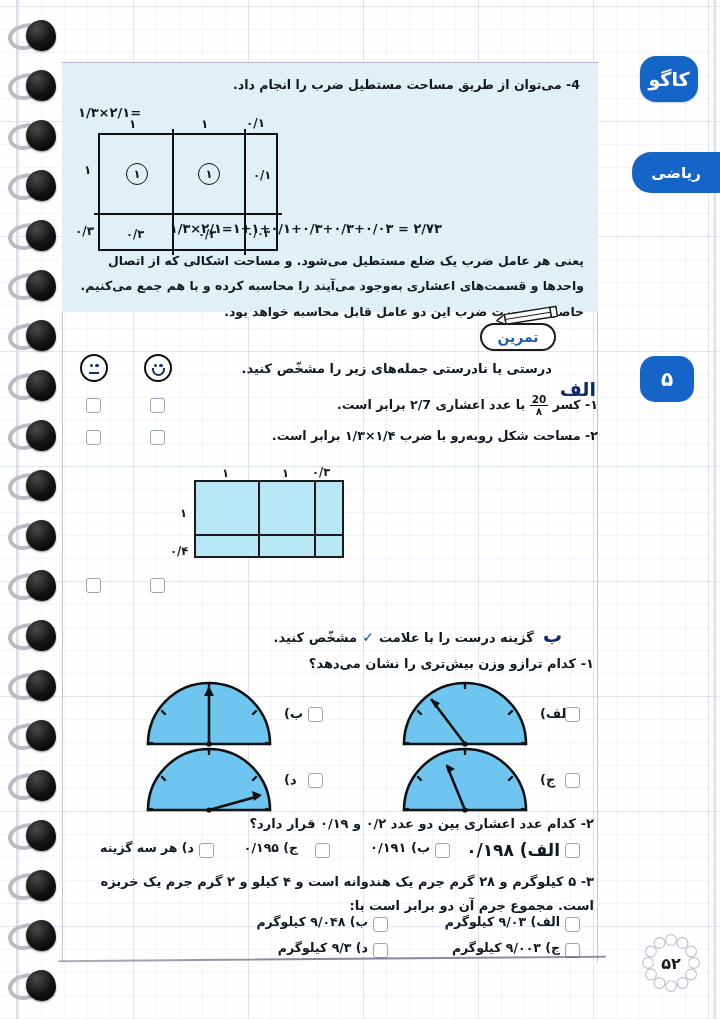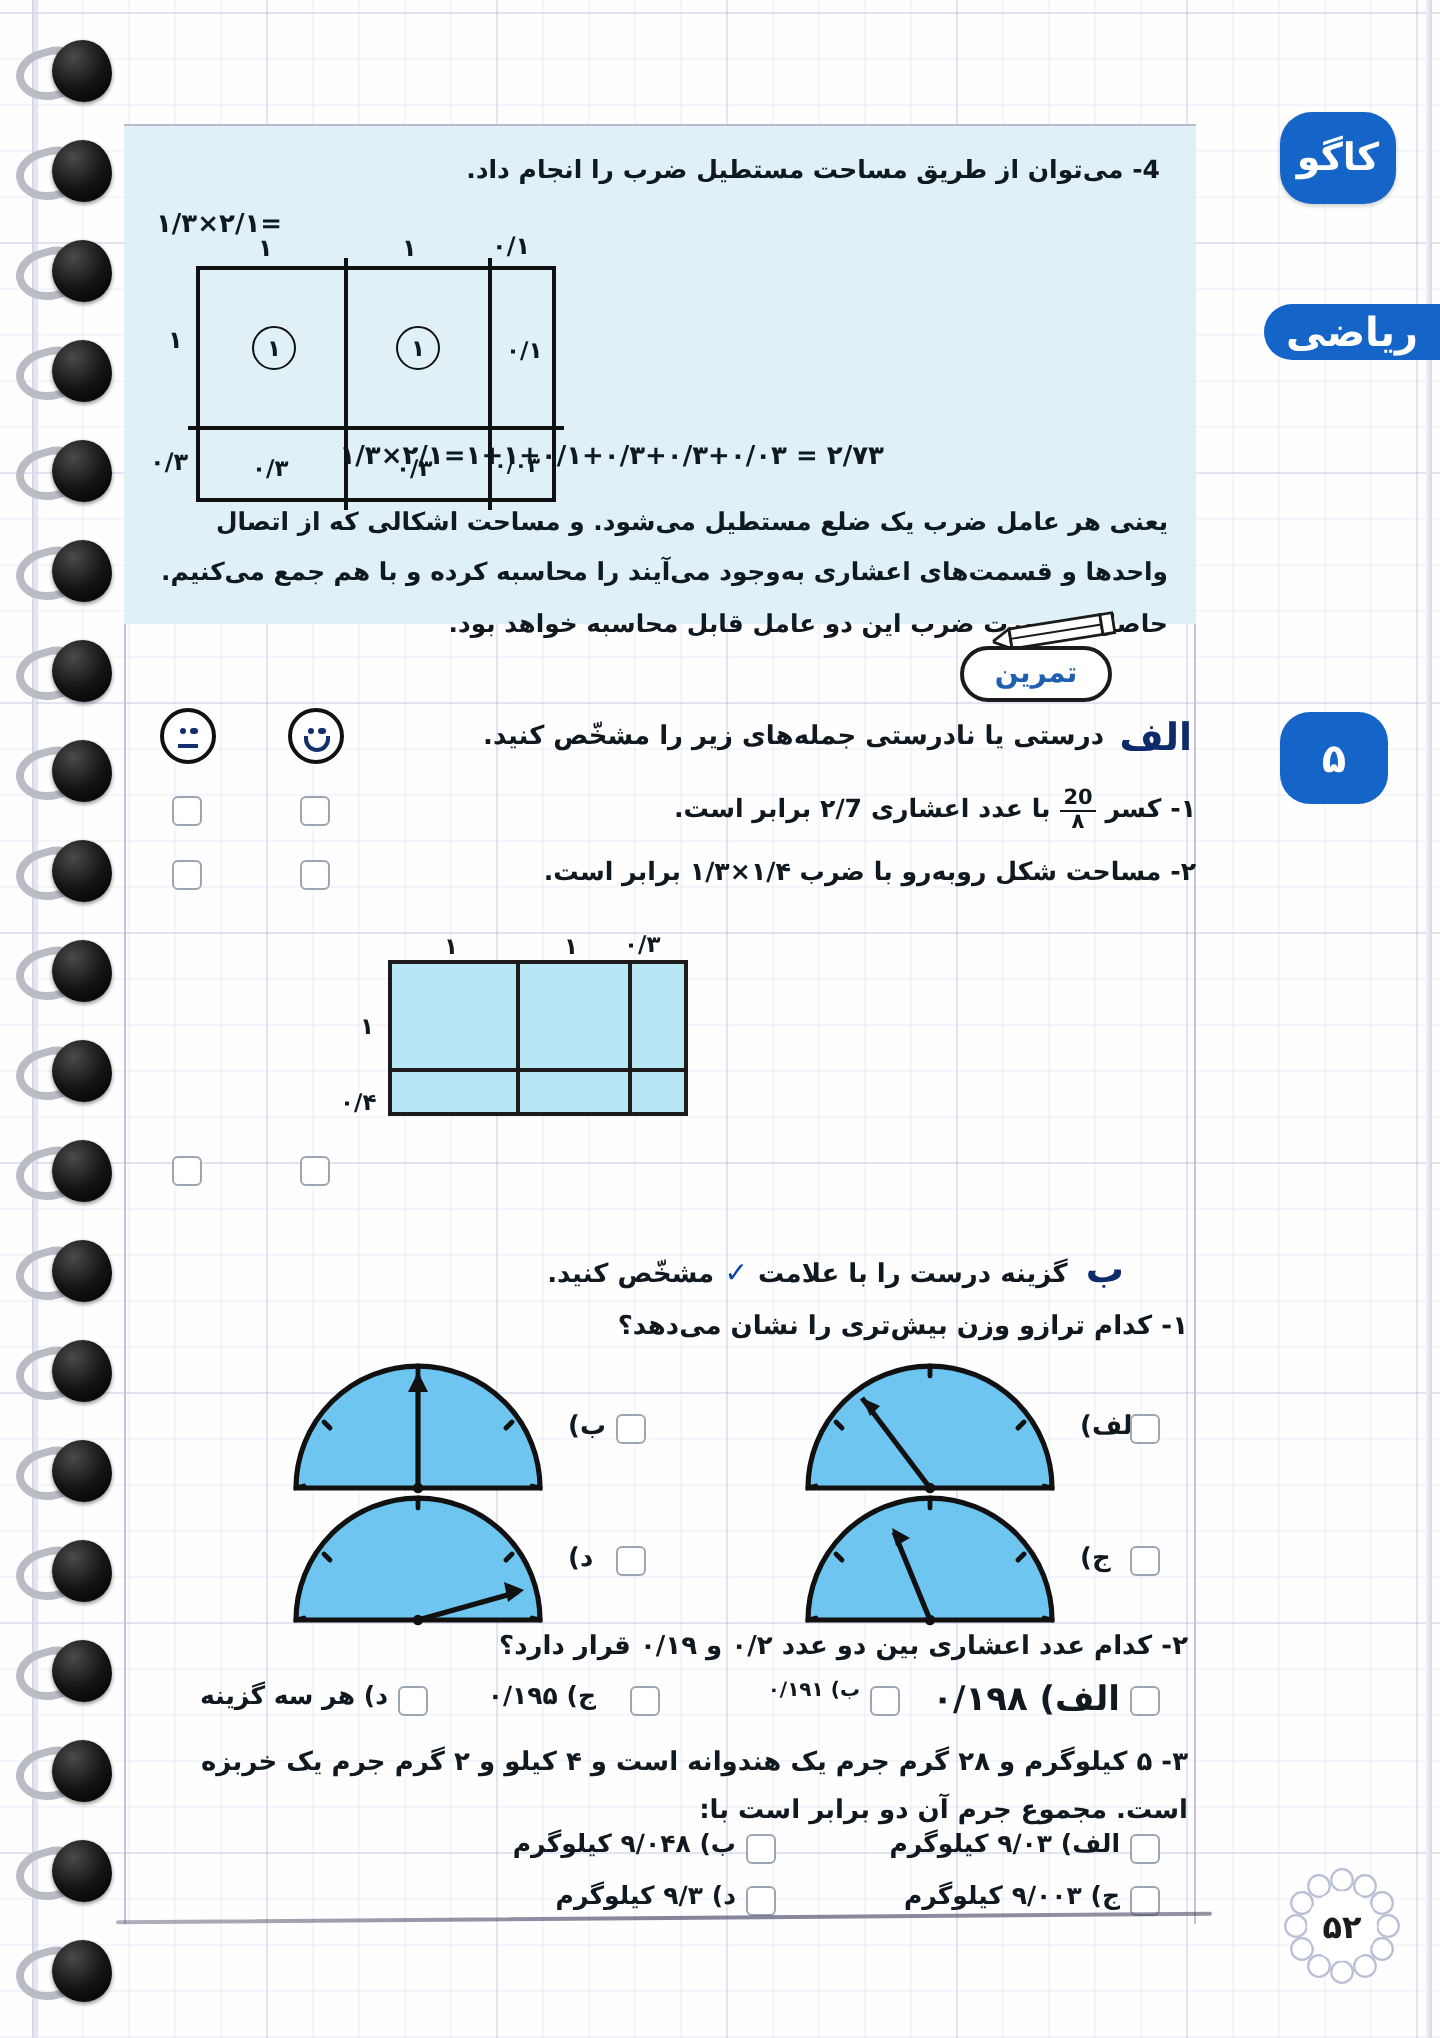--- a/index.html
+++ b/index.html
@@ -101,41 +101,41 @@
 
   
   #logo-chip {
     position:absolute; left:640px; top:56px; width:58px; height:46px;
     background:#1565c8; border-radius:16px;
     display:flex; align-items:center; justify-content:center;
     color:#fff; font-size:19px; font-weight:700;
     box-shadow:0 1px 2px rgba(0,0,0,.2);
   }
   #subject-chip {
-    position:absolute; left:632px; top:152px; width:88px; height:28px;
+    position:absolute; left:632px; top:152px; width:88px; height:41px;
     background:#1565c8; border-radius:19px 0 0 19px;
     display:flex; align-items:center; justify-content:center;
-    color:#fff; font-size:20px; font-weight:700;
+    color:#fff; font-size:15px; font-weight:700;
   }
   #chapter-chip {
     position:absolute; left:640px; top:356px; width:54px; height:46px;
     background:#1565c8; border-radius:15px;
     display:flex; align-items:center; justify-content:center;
     color:#fff; font-size:20px; font-weight:700;
   }
   #page-num {
     position:absolute; left:640px; top:932px; width:62px; height:62px;
     display:flex; align-items:center; justify-content:center;
   }
   #page-num .num { position:relative; z-index:2; font-size:16px; color:#1b1b1b; font-weight:700; }
 
   
   #sec-a { position:absolute; left:62px; top:356px; width:536px; }
   .sec-letter {
-    position:absolute; font-size:19px; color:#0d2a6b; font-weight:700;
+    position:absolute; font-size:19px; color:#0d2a6b; font-weight:700;margin-top:20px;
   }
   .qrow { position:relative; height:30px; }
   .qtext {
     position:absolute; right:0; top:0; width:430px; text-align:right;
     font-size:12.6px; line-height:1.55;
   }
   .cbox {
     position:absolute; width:15px; height:15px; border:1.4px solid #9aa6b4;
     border-radius:3px; background:#fff;
   }
@@ -484,21 +484,21 @@
   </div>
 
   <div style="position:absolute; right:18px; top:228px; width:518px; height:22px">
     <span class="opt-box" style="right:0px;   top:3px"></span>
     <span class="opt-label fa" style="right:20px; top:0px; font-size:17px">
       <span>الف)</span>
       <span>۰/۱۹۸</span>
     </span>
 
     <span class="opt-box" style="right:130px; top:3px"></span>
-    <span class="opt-label fa" style="right:150px; top:0px; font-size:10px">
+    <span class="opt-label fa" style="right:150px; top:0px; font-size:13px">
       <span>ب)</span>
       <span>۰/۱۹۱</span>
     </span>
 
     <span class="opt-box" style="right:250px; top:3px"></span>
     <span class="opt-label fa" style="right:282px; top:0px; font-size:12.5px">
       <span>ج)</span>
       <span>۰/۱۹۵</span>
     </span>
 

